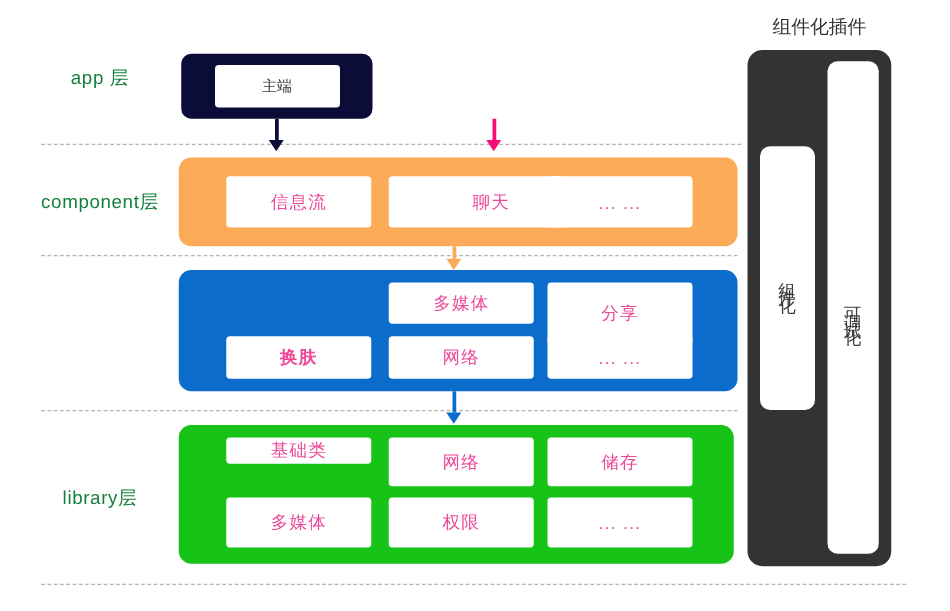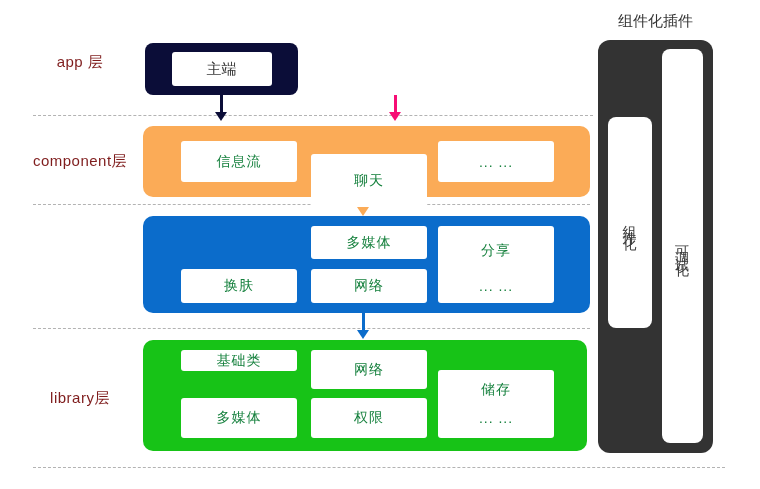--- a/index.html
+++ b/index.html
@@ -2,45 +2,45 @@
 <html style="--navy: #0b0d38; --pink: #f70d75; --orange: #fbab57; --blue: #0b6ccb; --green: #17c317; --dark: #333333;"><head>
 <meta charset="utf-8">
 <style>
   html,body{margin:0;padding:0;background:#fff;}
   .canvas{
     position:relative;width:760px;height:489px;background:#ffffff;overflow:hidden;
     font-family:"Liberation Sans","DejaVu Sans",sans-serif;color:#3d3d3d;
   }
   .layer-label{
     position:absolute;left:20px;width:120px;text-align:center;
-    font-size:15px;color:#7f1d1d;letter-spacing:0.5px;
+    font-size:15px;color:#15803d;letter-spacing:0.5px;
   }
   .dashed-line{position:absolute;height:0;border-top:1px dashed #b3b3b3;}
 
   
   .app-box{position:absolute;top:43px;height:52px;border-radius:8px;}
   .app-box .inner{
     position:absolute;left:50%;top:50%;transform:translate(-50%,-50%);
     width:100px;height:34px;background:#fff;border-radius:3px;
     display:flex;align-items:center;justify-content:center;
-    font-size:15px;color:#3a3a3a;
+    font-size:12px;color:#3a3a3a;
   }
   .app-main{left:145px;width:153px;background:var(--navy);}
   .app-debug{left:318px;width:155px;background:var(--pink);}
 
   
   .band{position:absolute;left:143px;width:447px;border-radius:10px;}
   .band-component{top:126px;height:71px;background:var(--orange);}
   .band-service{top:216px;height:97px;background:var(--blue);}
   .band-library{top:340px;height:111px;background:var(--green);width:444px;}
 
   .cell{
     position:absolute;background:#fff;border-radius:3px;
     display:flex;align-items:center;justify-content:center;
-    font-size:14px;color:#15803d;letter-spacing:1px;
+    font-size:14px;color:#ec4899;letter-spacing:1px;
   }
   .c0{left:38px;width:116px;}
   .c1{left:168px;width:116px;}
   .c2{left:295px;width:116px;}
 
   
   .arrow{position:absolute;display:flex;flex-direction:column;align-items:center;width:14px;}
   .arrow .stem{width:3px;background:var(--c);}
   .arrow .head{
     width:0;height:0;
@@ -103,36 +103,36 @@
       <div class="stem"></div>
       <div class="head"></div>
     </div>
   <div class="arrow arrow-blue">
       <div class="stem"></div>
       <div class="head"></div>
     </div>
 
   <div class="band band-component">
     <div class="cell c0" style="top:15px;height:41px;">信息流</div>
-    <div class="cell c1" style="top:28px;height:53px;">聊天</div>
+    <div class="cell c1" style="top:15px;height:41px;padding-left:24px;">聊天</div>
     <div class="cell c2" style="top:15px;height:41px;">... ...</div>
   </div>
 
   <div class="band band-service">
     <div class="cell c1" style="top:10px;height:33px;">多媒体</div>
     <div class="cell c2" style="top:10px;height:50px;">分享</div>
-    <div class="cell c0" style="top:53px;height:34px;">换肤</div>
+    <div class="cell c0" style="top:53px;height:34px;font-weight:bold;">换肤</div>
     <div class="cell c1" style="top:53px;height:34px;">网络</div>
     <div class="cell c2" style="top:53px;height:34px;">... ...</div>
   </div>
 
   <div class="band band-library">
     <div class="cell c0" style="top:10px;height:21px;">基础类</div>
     <div class="cell c1" style="top:10px;height:39px;">网络</div>
-    <div class="cell c2" style="top:10px;height:39px;margin-top:20px;">储存</div>
+    <div class="cell c2" style="top:10px;height:39px;">储存</div>
     <div class="cell c0" style="top:58px;height:40px;">多媒体</div>
     <div class="cell c1" style="top:58px;height:40px;">权限</div>
     <div class="cell c2" style="top:58px;height:40px;">... ...</div>
   </div>
 
   <div class="plugin-title">组件化插件</div>
   <div class="plugin-panel">
     <div class="plugin-item plugin-item-1">组件化</div>
     <div class="plugin-item plugin-item-2">可调试化</div>
   </div>

